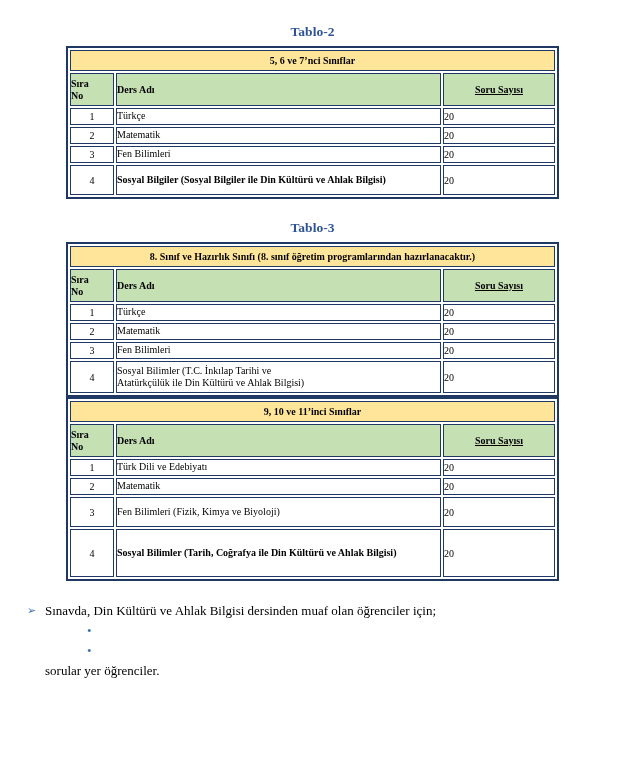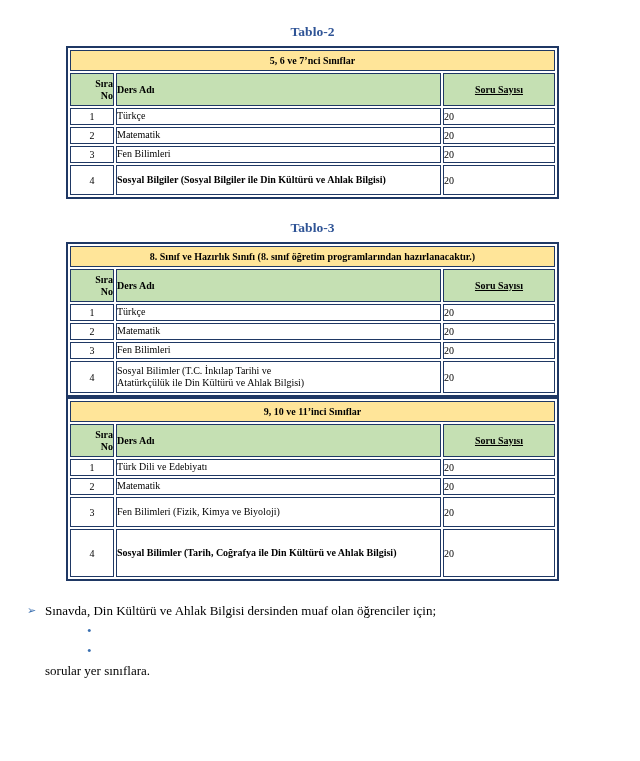--- a/index.html
+++ b/index.html
@@ -22,21 +22,21 @@
   col.c-q  { width:112px; }
   table.grade td, table.grade th {
     border:1.5px solid #1F3864; box-sizing:border-box;
     font-size:10px; vertical-align:middle; padding:0;
   }
   td.banner {
     background:#FFE599; text-align:center; font-weight:bold;
     height:21px; white-space:nowrap; overflow:hidden;
   }
   tr.head th { background:#C5E0B3; font-weight:bold; height:33px; }
-  th.h-no { white-space:pre-line; text-align:right; line-height:1.15; }
+  th.h-no { white-space:pre-line; text-align:left; line-height:1.15; }
   th.h-course { text-align:left; padding-left:8px; }
   th.h-q { text-align:center;text-decoration:underline; }
   td.no { text-align:center; height:17px; }
   td.course { text-align:left; padding:1px 8px; white-space:pre-line; line-height:1.25; }
   td.course.just { white-space:normal; text-align:justify;font-weight:bold; }
   td.q { text-align:left; }
   tr.r-tall  td { height:30px; }
   tr.r-tall2 td { height:32px; }
   tr.r-xtall td { height:48px; }
 
@@ -186,16 +186,16 @@
       <span>Sınavda, Din Kültürü ve Ahlak Bilgisi dersinden muaf olan öğrenciler için;</span>
     </div>
     <div class="bullets">
       <div class="bullet-line">
         <span class="dot">•</span>
       </div>
       <div class="bullet-line">
         <span class="dot">•</span>
       </div>
     </div>
-    <div class="closing">sorular yer sınıflara.</div>
+    <div class="closing">sorular yer öğrenciler.</div>
   </div>
 
 </div>
 
 </body></html>

